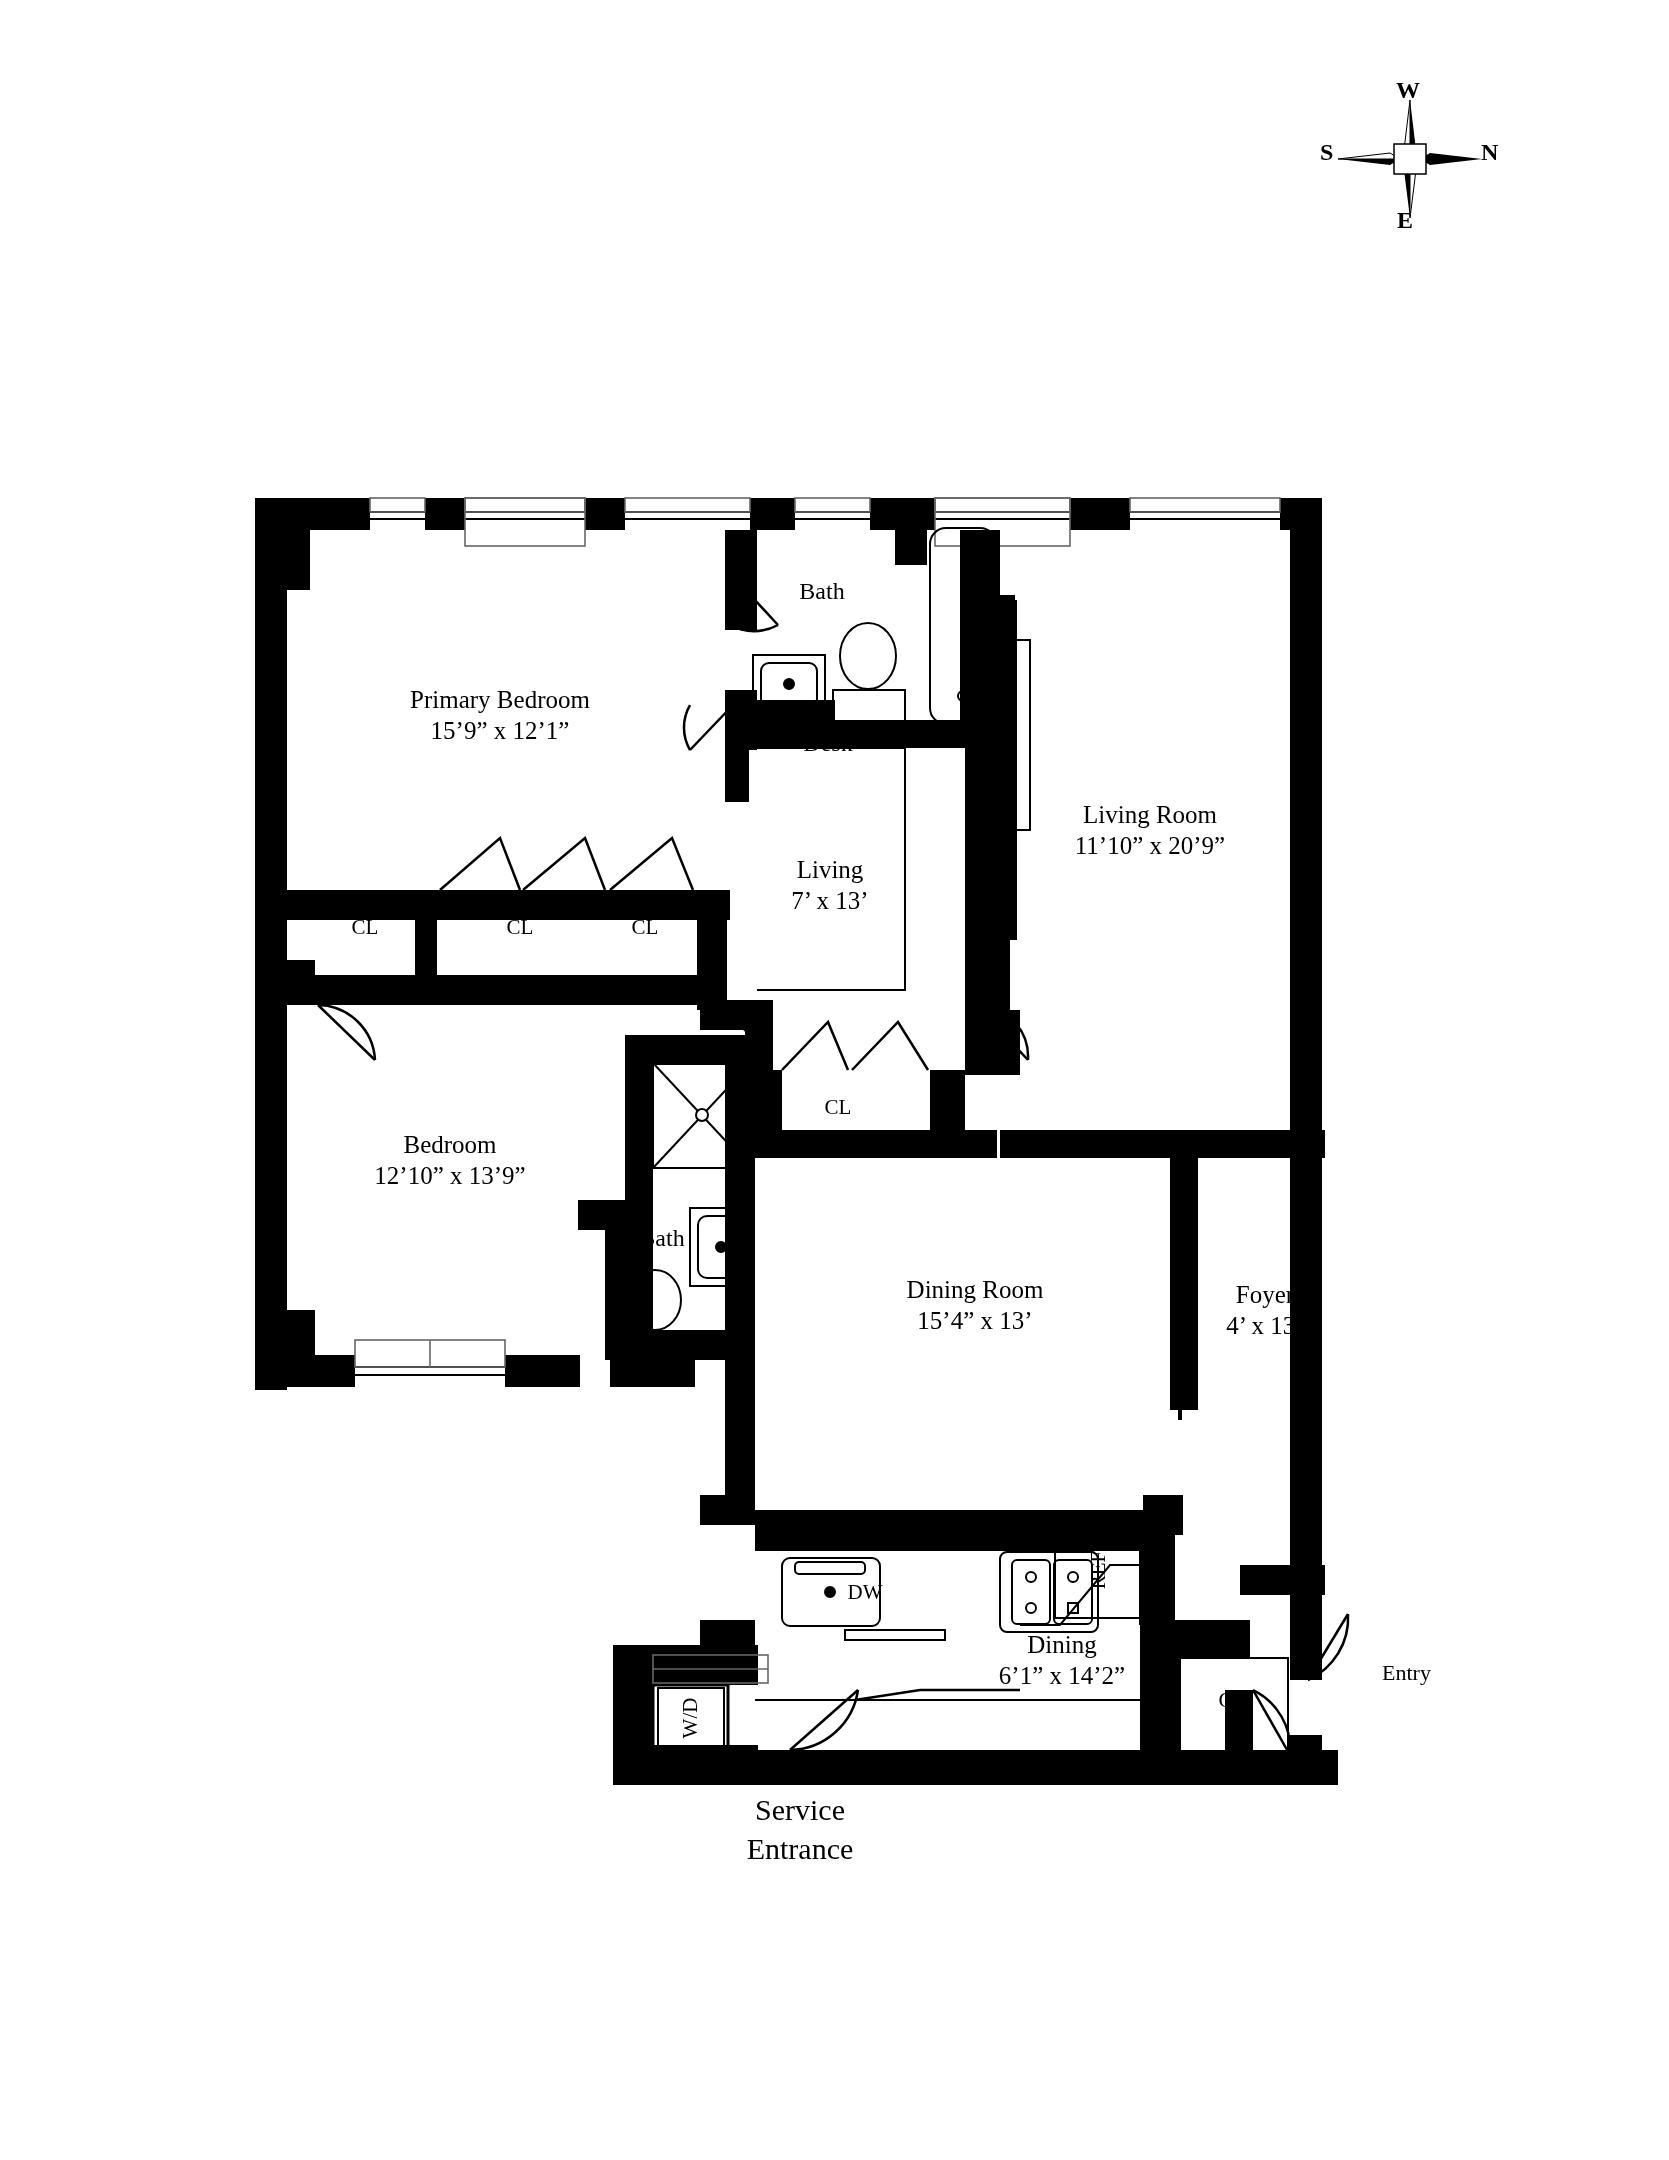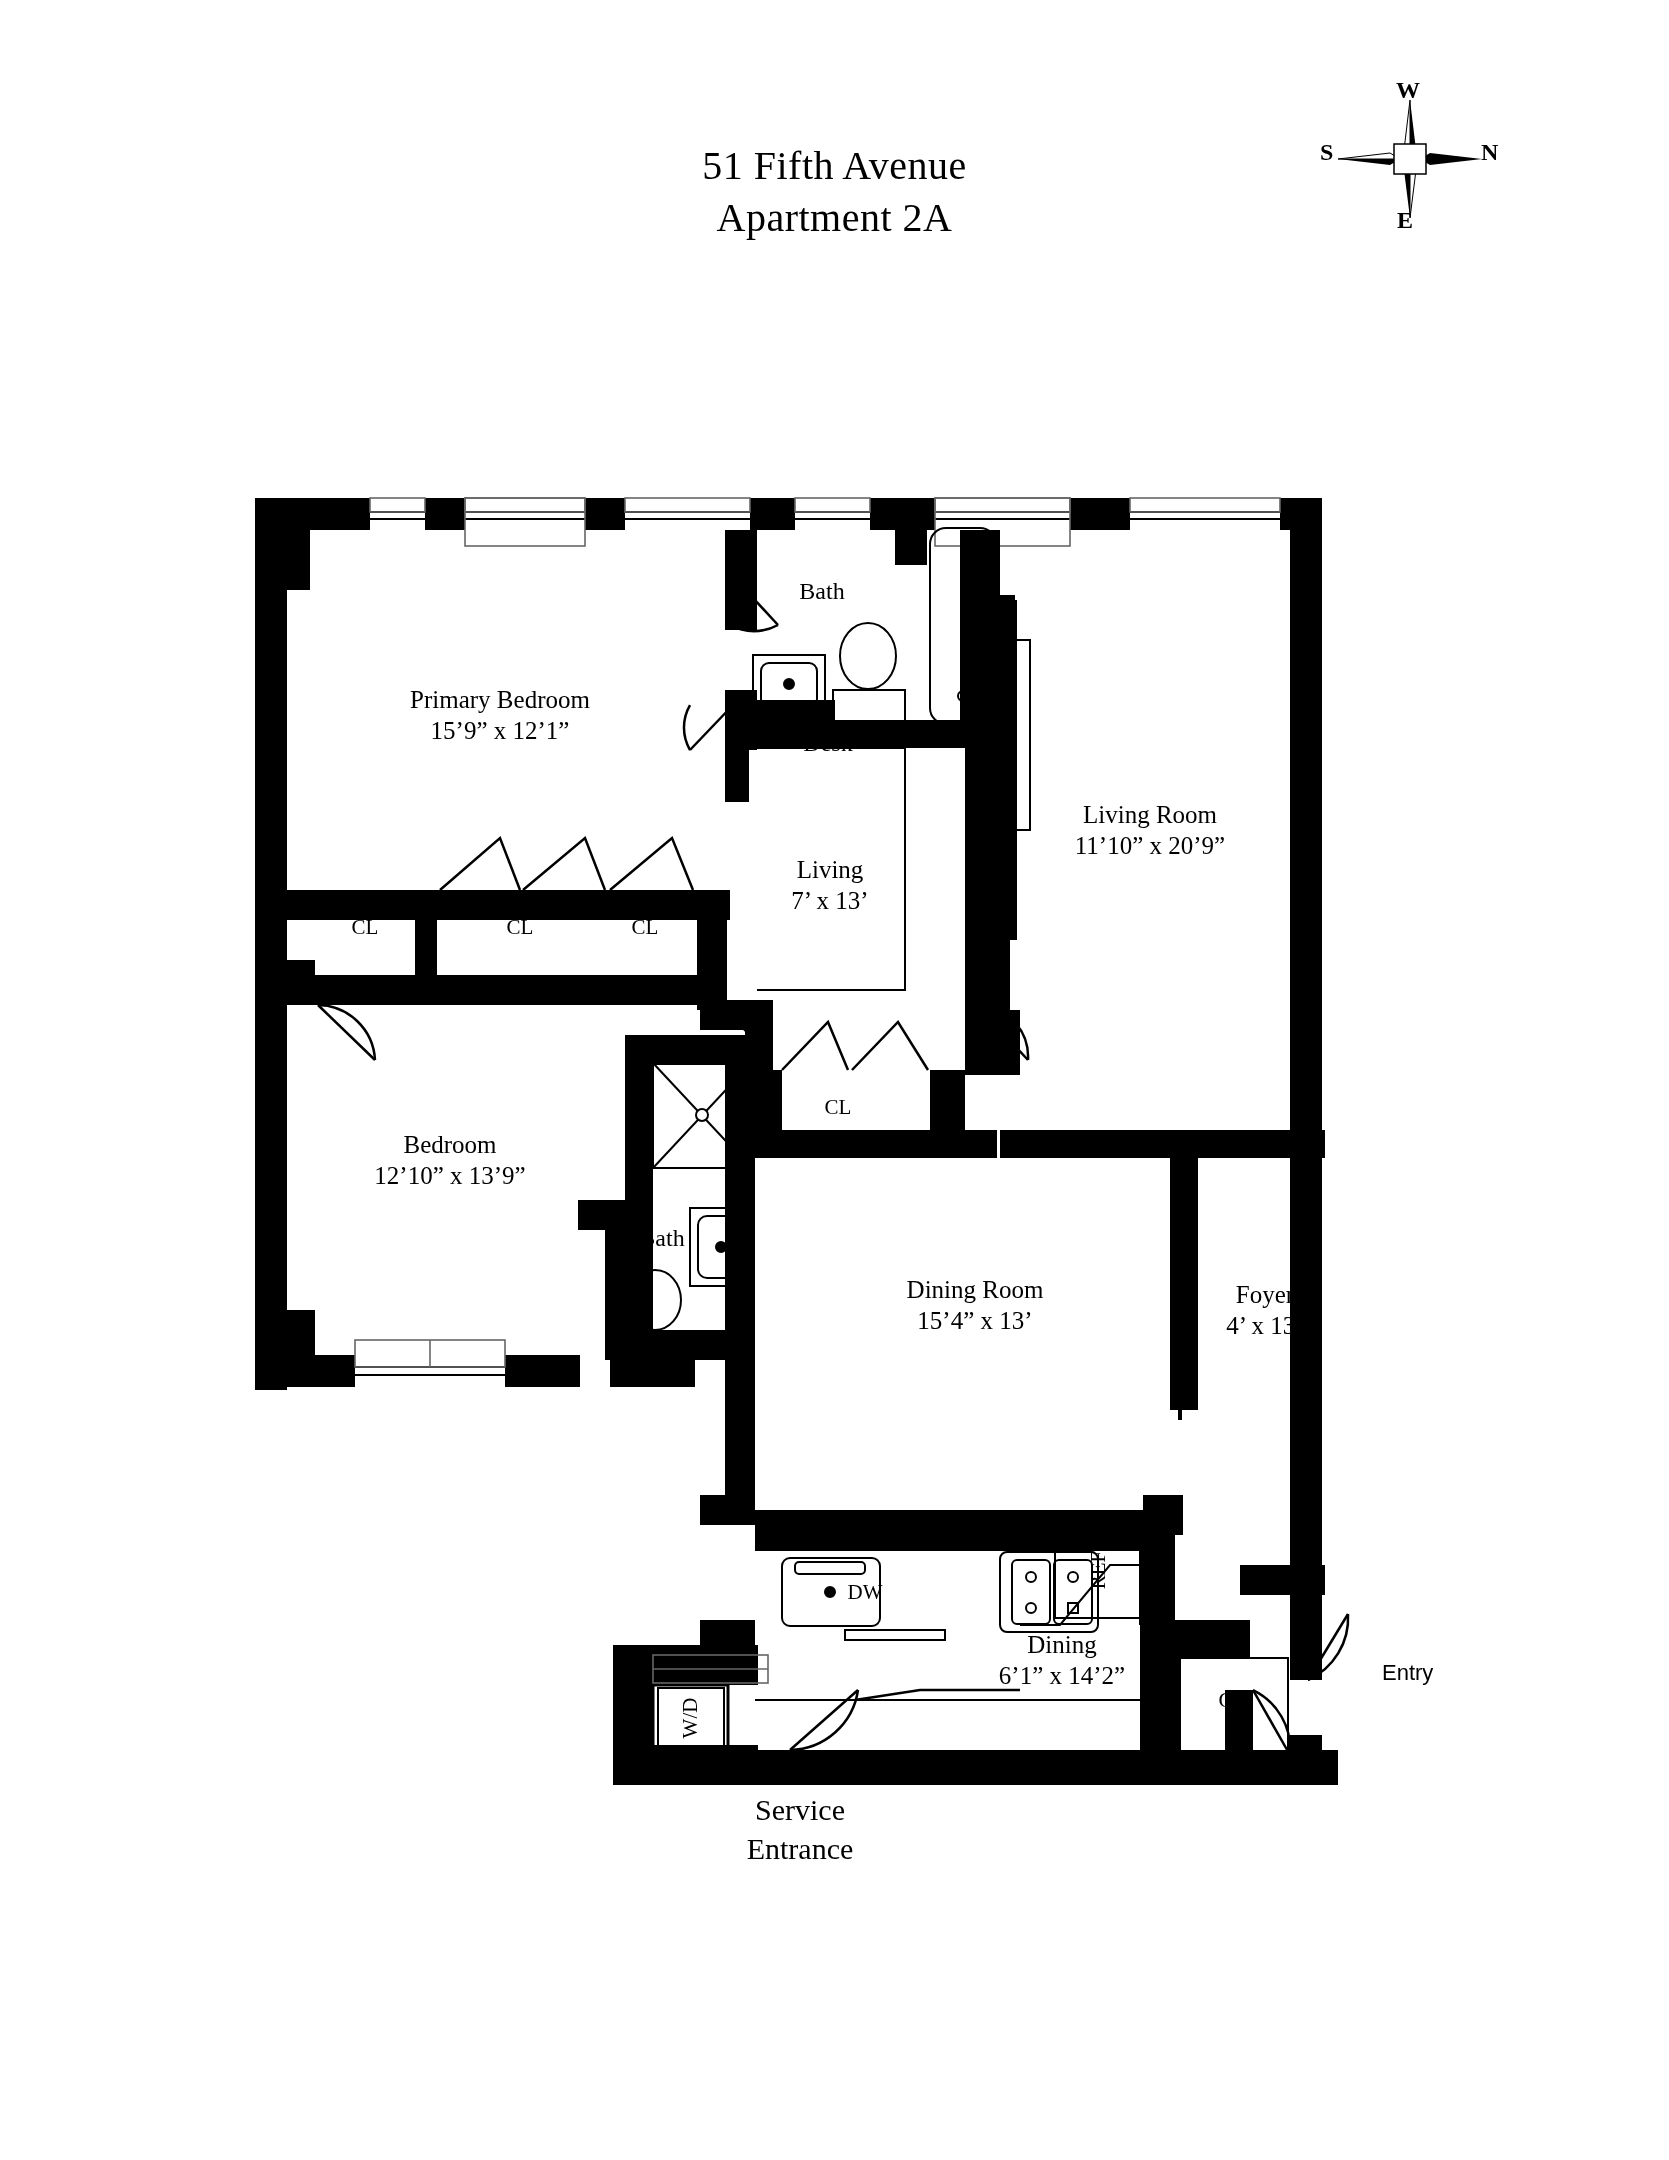--- a/index.html
+++ b/index.html
@@ -108,34 +108,30 @@
     position: absolute;
     font-family: "Liberation Serif", "DejaVu Serif", serif;
     font-size: 30px;
     line-height: 1.3;
     text-align: center;
     transform: translateX(-50%);
     white-space: nowrap;
   }
   .left-label {
     position: absolute;
-    font-family: Liberation Sans, sans-serif;
+    font-family: Liberation Serif, serif;
     font-size: 22px;
     white-space: nowrap;
   }
 </style>
 </head>
 <body>
 
 <div id="page">
 
-  <div id="title-block">
-    <span class="line">51 Fifth Avenue</span>
-    <span class="line">Apartment 2A</span>
-  </div>
 
   <div id="compass">
     <svg width="180" height="160" viewBox="0 0 180 160">
 
       <polygon points="90,22 96,72 90,82" fill="#000"></polygon>
       <polygon points="90,22 84,72 90,82" fill="#fff" stroke="#000" stroke-width="1"></polygon>
       <polygon points="90,140 96,92 90,82" fill="#fff" stroke="#000" stroke-width="1"></polygon>
       <polygon points="90,140 84,92 90,82" fill="#000"></polygon>
 
       <polygon points="18,81 70,87 80,81" fill="#000"></polygon>

